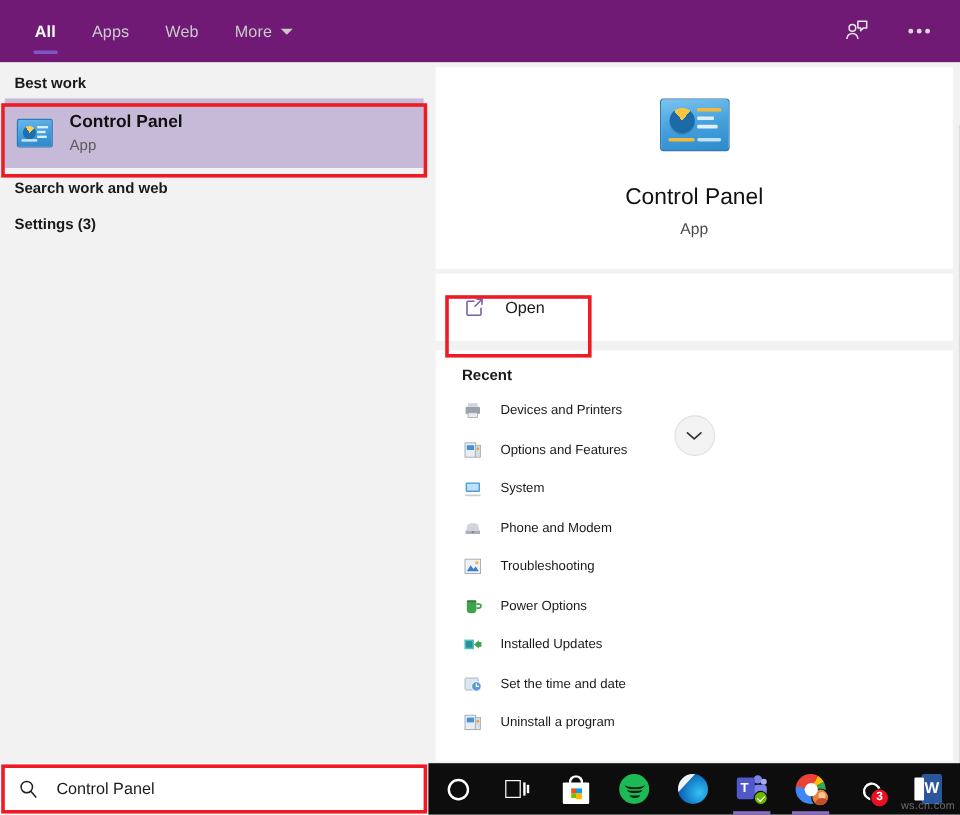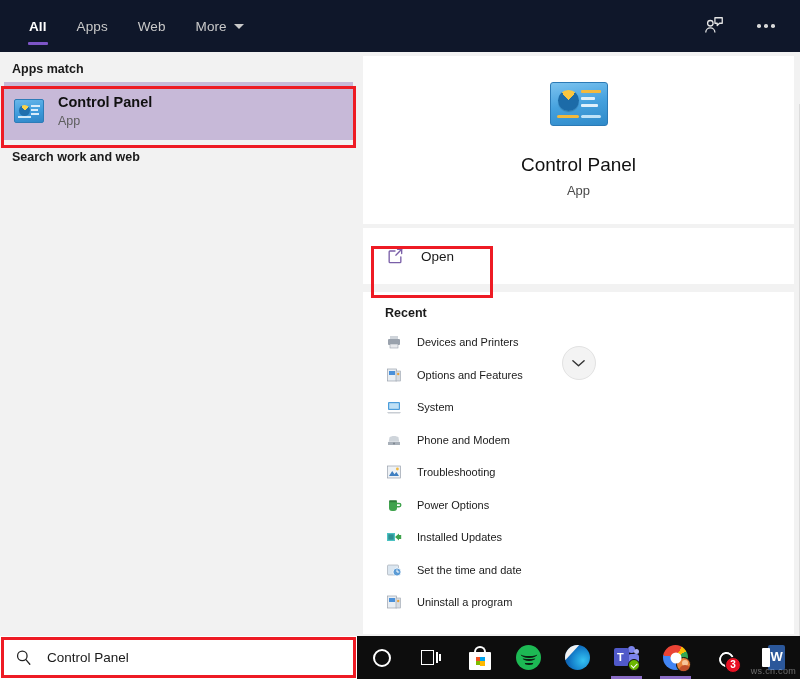--- a/index.html
+++ b/index.html
@@ -7,21 +7,21 @@
     width: 800px; height: 679px;
     font-family: "Liberation Sans", sans-serif;
     overflow: hidden;
     background: #f2f2f2;
   }
   #root { position: relative; width: 800px; height: 679px; }
 
   
   .navbar {
     position: absolute; left: 0; top: 0; width: 800px; height: 52px;
-    background: #0f172a;
+    background: #701a75;
     display: flex; align-items: flex-start;
   }
   .nav-tabs { display: flex; align-items: flex-start; height: 52px; padding-left: 14px; }
   .nav-tab {
     position: relative; height: 52px;
     display: flex; align-items: center;
     padding: 0 15px;
     color: #c9c9c9; font-size: 13.5px; letter-spacing: .1px;
     cursor: default;
   }
@@ -338,41 +338,42 @@
             <i></i>
             <i></i>
             <i></i>
           </span>
       </div>
     </div>
   </div>
 
   <div class="left-pane">
 
-    <div class="section-header">Apps match</div>
+    <div class="section-header">Best work</div>
 
     <div class="best-match-row">
       <div class="cp-icon-small">
         <div class="pie"></div>
         <div class="lines">
             <i style="width:9px"></i>
             <i style="width:7px"></i>
             <i style="width:8px"></i>
           </div>
         <div class="bar"></div>
       </div>
       <div class="best-match-text">
         <div class="best-match-title">Control Panel</div>
         <div class="best-match-sub">App</div>
       </div>
     </div>
 
     <div class="section-header">Search work and web</div>
 
 
+    <div class="section-header">Settings (3)</div>
   </div>
 
   <div class="right-pane">
 
     <div class="card hero">
       <div class="cp-icon-large">
         <div class="pie"></div>
         <div class="rows">
             <i style="width:20px"></i>
             <i style="width:14px"></i>

